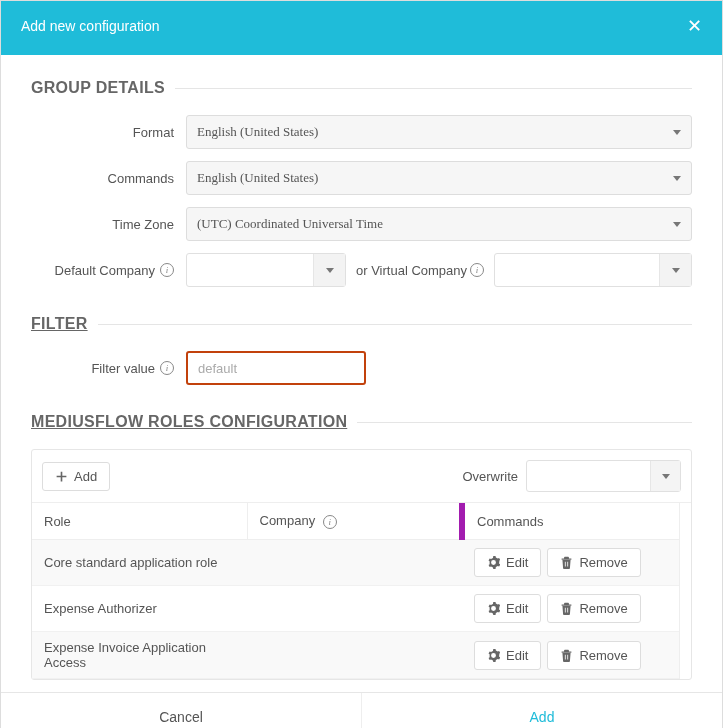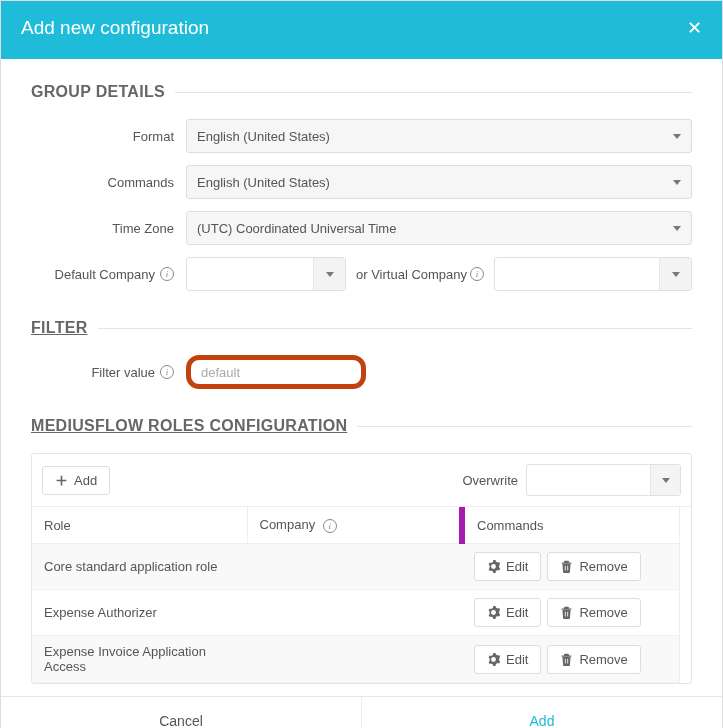--- a/index.html
+++ b/index.html
@@ -16,21 +16,21 @@
   }
   .modal-header {
     background: #1fbcd9;
     color: #fff;
     padding: 16px 20px 20px 20px;
     display: flex;
     justify-content: space-between;
     align-items: center;
   }
   .modal-header h2 {
-    font-size: 19px;
+    font-size: 14px;
     font-weight: 400;
   }
   .close-btn {
     color: #fff;
     cursor: pointer;
     font-size: 18px;
     line-height: 1;
   }
   .modal-body {
     padding: 24px 30px 12px 30px;
@@ -72,20 +72,21 @@
     height: 34px;
     border: 1px solid #ddd;
     border-radius: 3px;
     background: #f6f6f6;
     padding: 0 10px;
     display: flex;
     align-items: center;
     justify-content: space-between;
     cursor: pointer;
     color: #555;
+    font-family: Liberation Serif, serif;
   }
   .select-small {
     width: 160px;
     height: 34px;
     border: 1px solid #e0e0e0;
     border-radius: 3px;
     background: #fff;
     display: flex;
     align-items: center;
     justify-content: space-between;
@@ -115,22 +116,22 @@
     align-items: center;
     justify-content: center;
     font-size: 9px;
     color: #888;
     font-style: italic;
     font-family: Georgia, serif;
   }
   .or-text { margin: 0 10px; color: #555; display:flex; align-items:center; gap:3px;}
   .text-input {
     height: 34px;
-    border: 5px solid #c2410c;
-    border-radius: 13px;
+    border: 2px solid #c2410c;
+    border-radius: 3px;
     padding: 0 10px;
     font-size: 13px;
     color: #4c1d95;
     width: 180px;
   }
   .text-input::placeholder { color:#aaa; }
   .section-gap { margin-top: 28px; text-decoration: underline; }
   .roles-panel {
     border: 1px solid #e6e6e6;
     border-radius: 3px;

